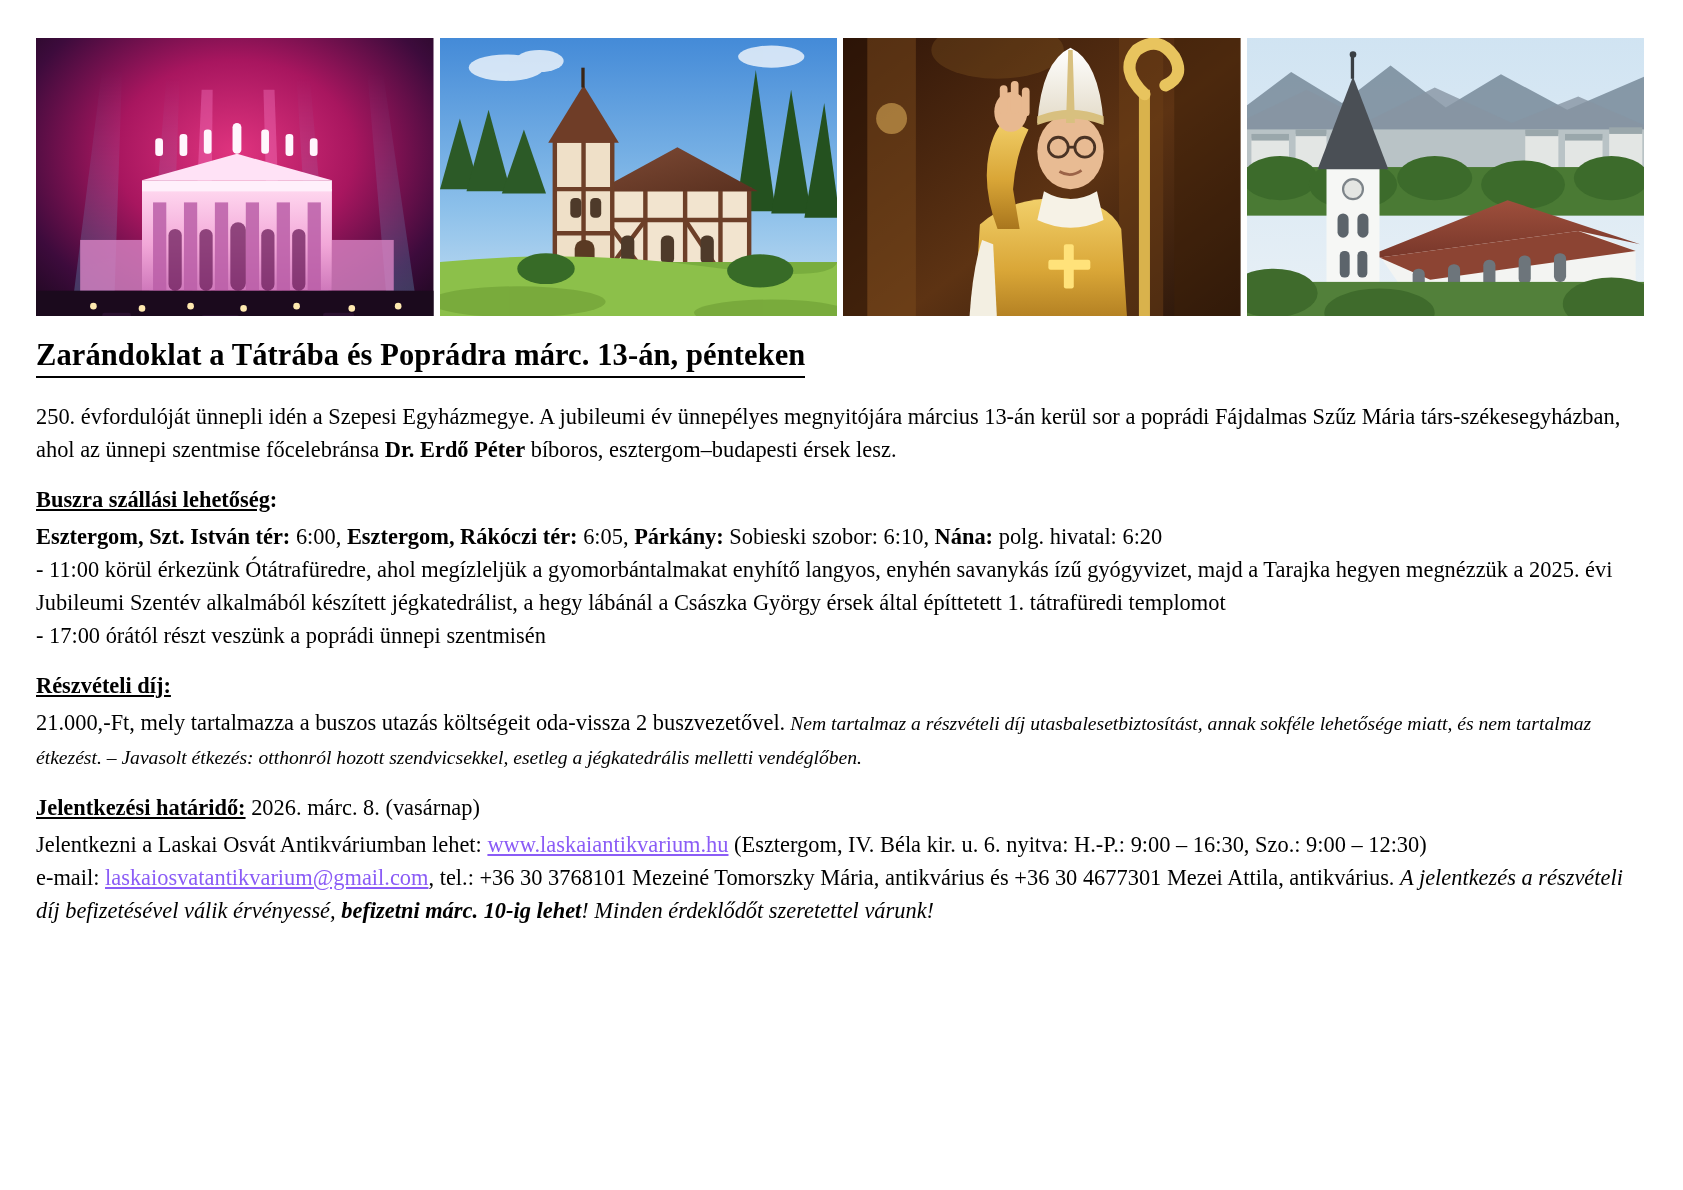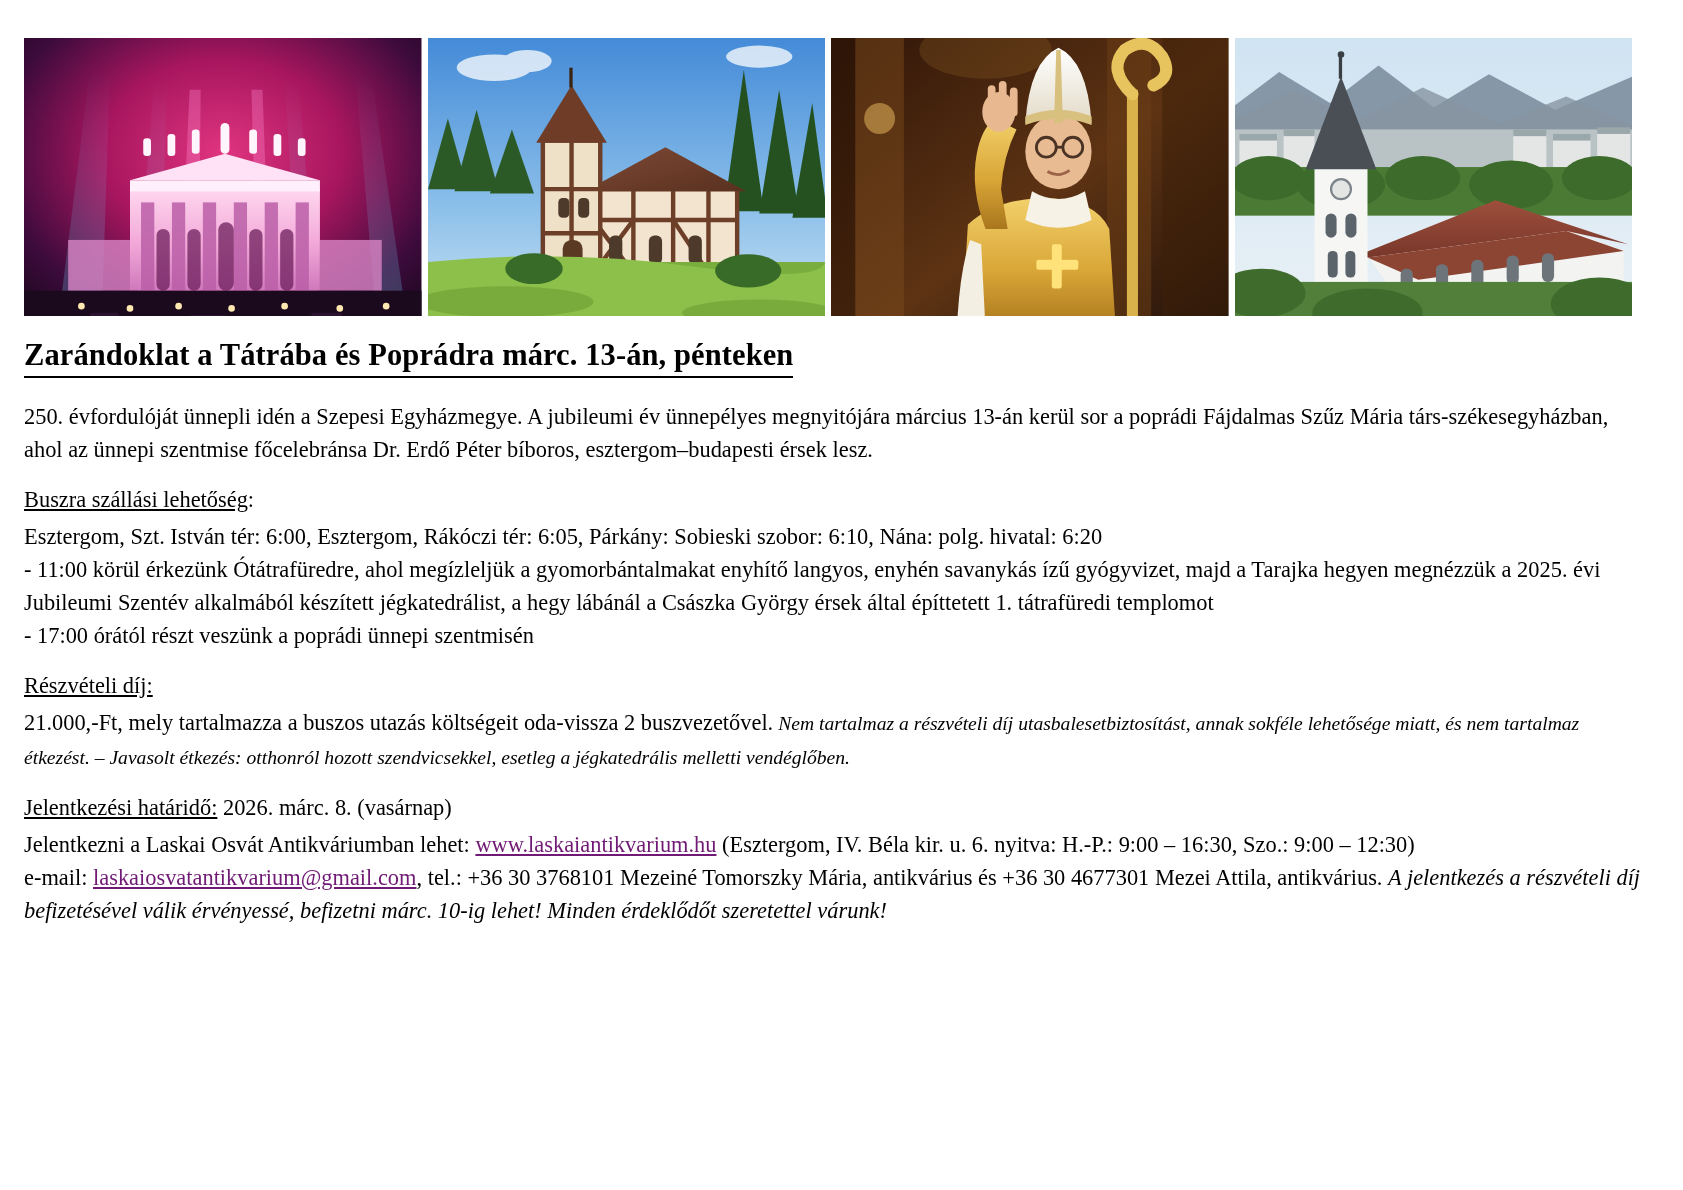--- a/index.html
+++ b/index.html
@@ -10,21 +10,21 @@
   body {
     width: 1683px;
     min-height: 1190px;
     font-family: "Liberation Serif", serif;
     color: #000000;
   }
   .page {
     width: 1683px;
     min-height: 1190px;
     box-sizing: border-box;
-    padding: 38px 38px 10px 24px;
+    padding: 38px 38px 10px 36px;
     position: relative;
   }
 
   
   .photo-strip {
     display: flex;
     gap: 6px;
     height: 278px;
     width: 1608px;
   }
@@ -48,29 +48,29 @@
 
   
   .body {
     font-size: 22.4px;
     line-height: 33px;
     margin-top: 22px;
   }
   .para { margin: 0 0 4px 0; }
   .para.gap { margin-top: 17px; }
   .line { margin: 0; }
-  b, .b { font-weight: normal; }
+  b, .b { font-weight: bold; }
   .u { text-decoration: underline; }
   .i { font-style: italic; }
   .small-i {
     font-style: italic;
     font-size: 19.6px;
   }
   a.link {
-    color: #701a75;
+    color: #8b5cf6;
     text-decoration: underline;
   }
 </style>
 </head>
 <body>
 
 <div class="page">
 
   
   <div class="photo-strip">

